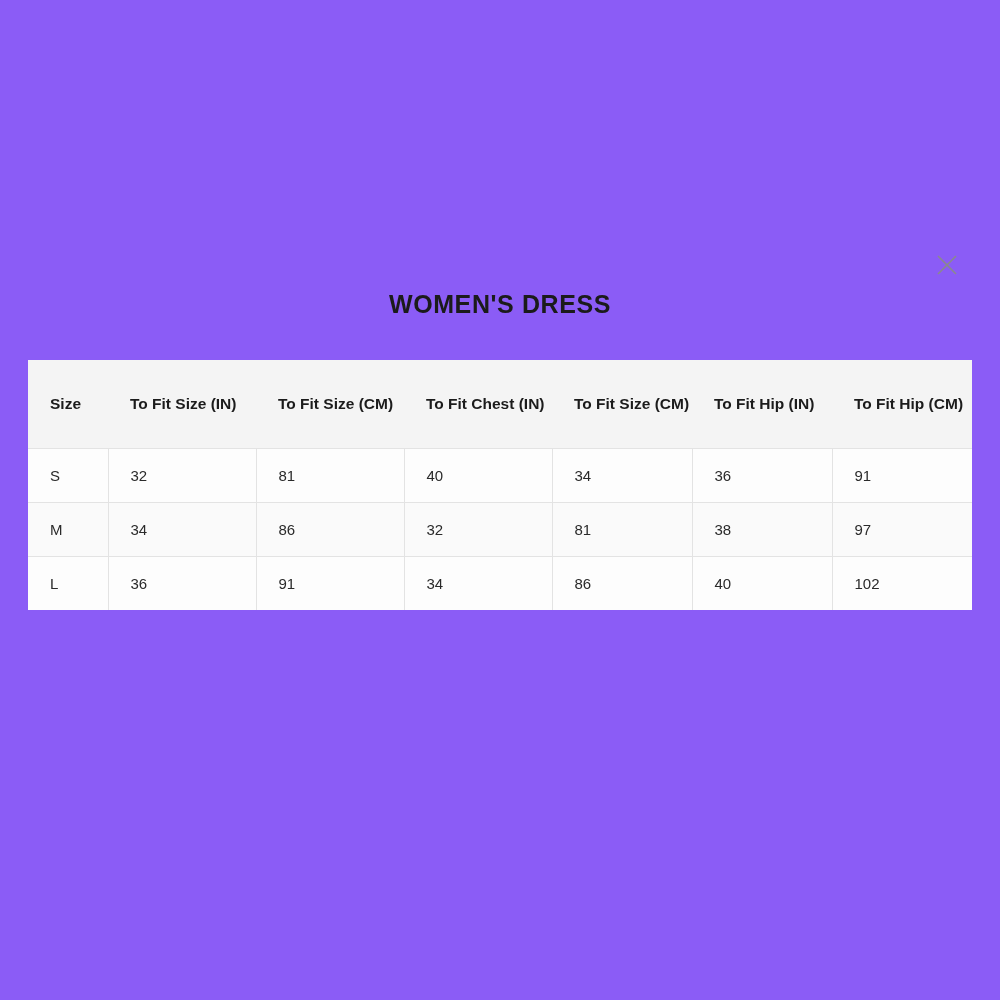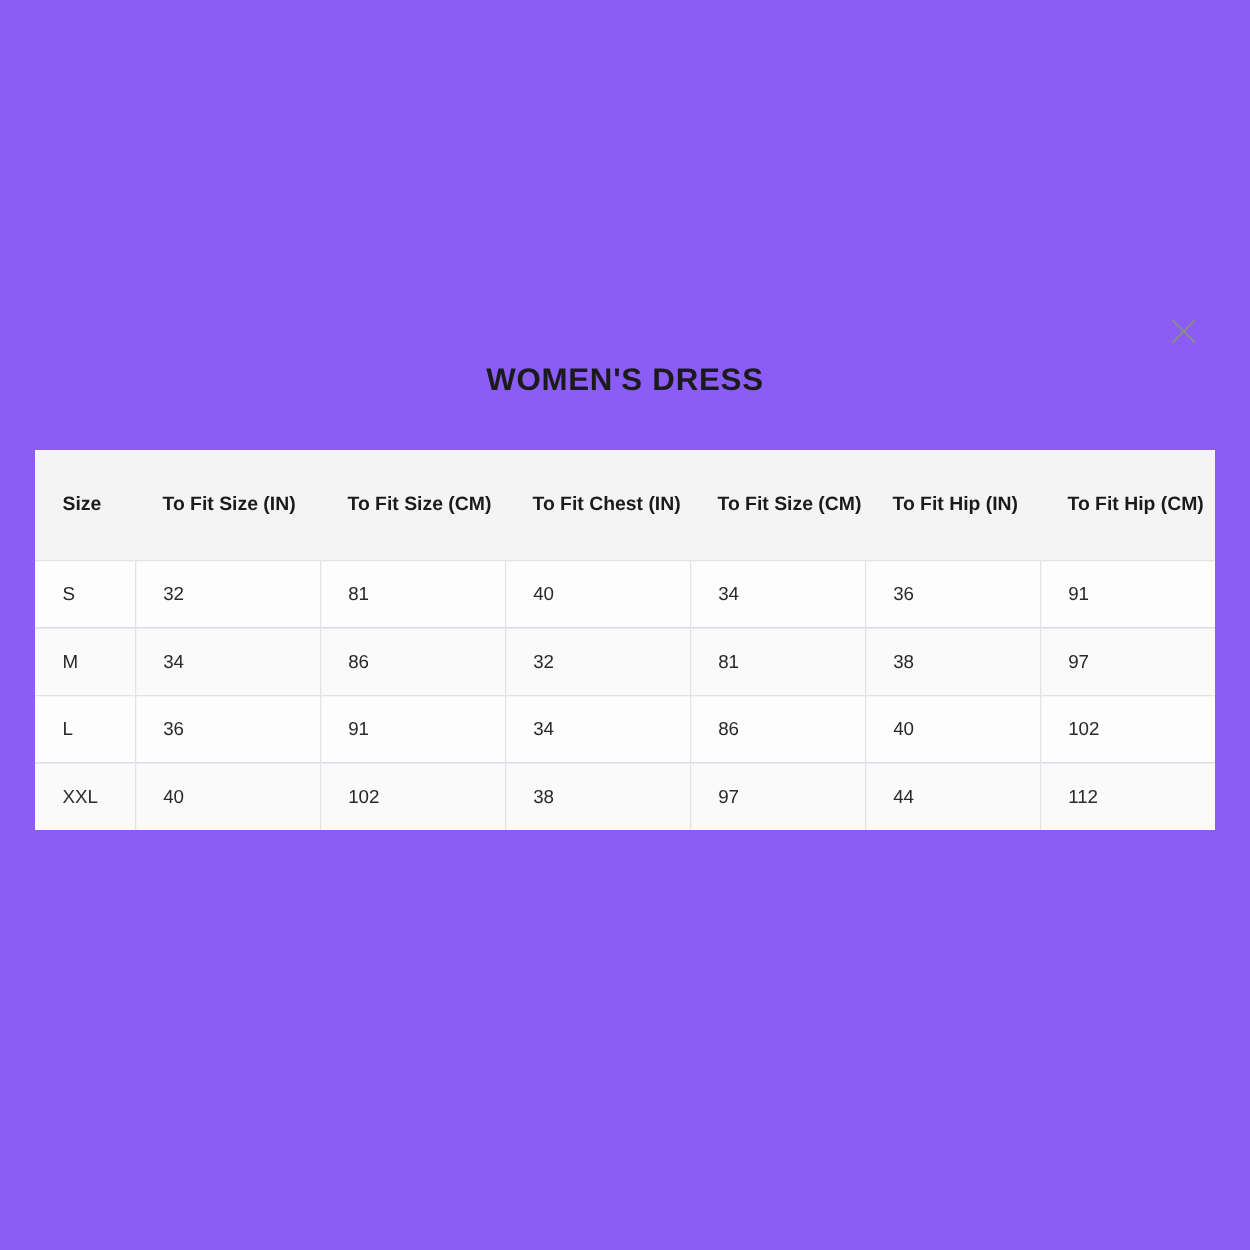--- a/index.html
+++ b/index.html
@@ -170,26 +170,17 @@
         </tr>
         <tr>
           <td>L</td>
           <td>36</td>
           <td>91</td>
           <td>34</td>
           <td>86</td>
           <td>40</td>
           <td>102</td>
         </tr>
-        <tr>
-          <td>XXL</td>
-          <td>40</td>
-          <td>102</td>
-          <td>38</td>
-          <td>97</td>
-          <td>44</td>
-          <td>112</td>
-        </tr>
       </tbody>
     </table>
   </div>
 
 </div>
 
 </body></html>

